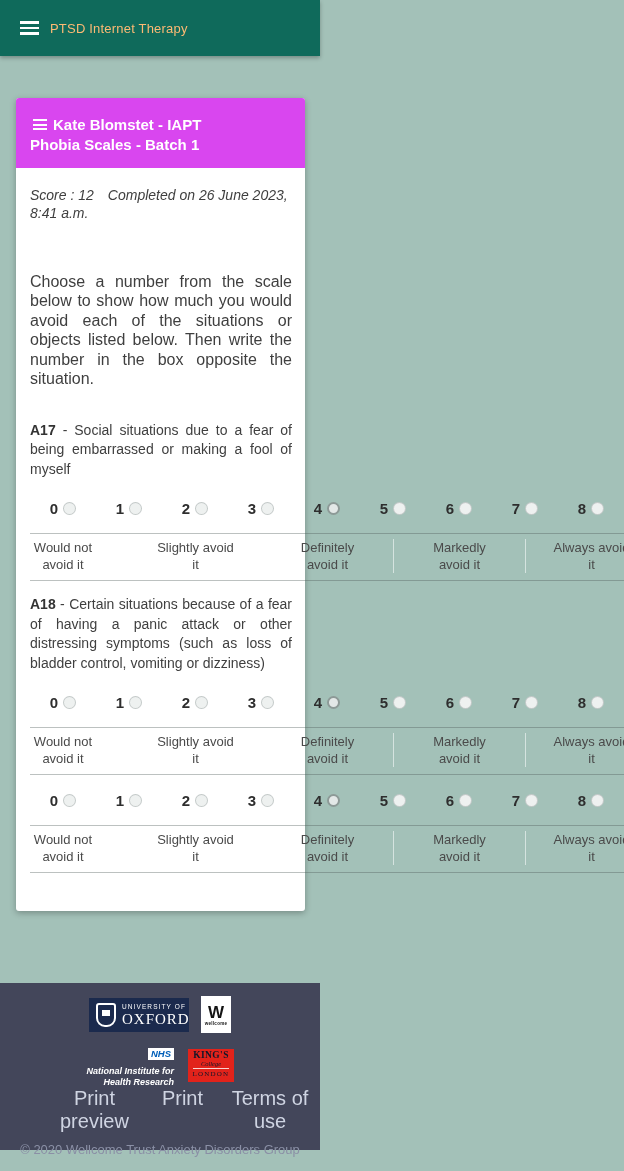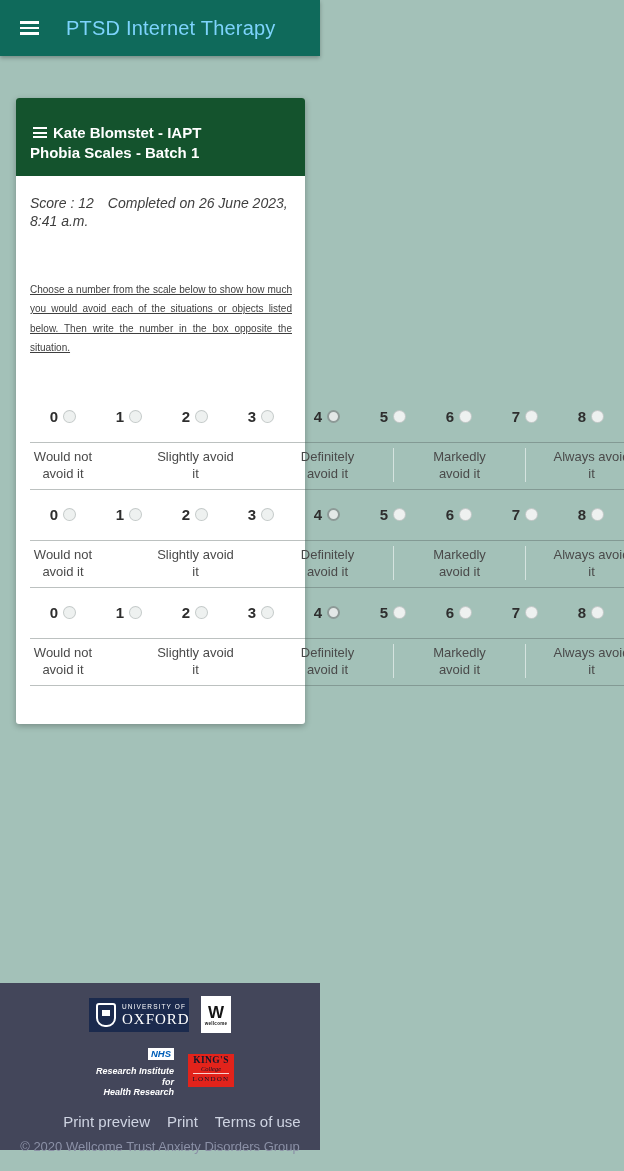--- a/index.html
+++ b/index.html
@@ -15,48 +15,48 @@
   .appbar {
     position:absolute; top:0; left:0;
     width:320px; height:56px;
     background:#0f6a5b;
     display:flex; align-items:center;
     box-shadow:0 2px 4px rgba(0,0,0,0.28);
     z-index:5;
   }
   .burger { width:19px; margin-left:20px; cursor:pointer; }
   .burger i { display:block; height:2.4px; background:#fff; margin:3px 0; }
-  .appbar-title { color:#7dd3fc; font-size:20px; margin-left:27px; letter-spacing:.2px; }
+  .appbar-title { color:#fdba74; font-size:13px; margin-left:11px; letter-spacing:.2px; }
 
   
   .card {
     position:absolute; left:16px; top:98px;
     width:289px;
     background:#fff;
     border-radius:3px;
     box-shadow:0 2px 6px rgba(0,0,0,0.28);
   }
   .card-header {
-    background:#14532d; color:#fff;
+    background:#d946ef; color:#fff;
     border-radius:3px 3px 0 0;
-    padding:25px 14px 14px;
+    padding:17px 14px 14px;
     font-size:15px; font-weight:bold; line-height:19px;
   }
   .card-title { max-width:172px; }
   .mini-burger { display:inline-block; width:14px; vertical-align:middle; margin:0 6px 3px 3px; cursor:pointer; }
   .mini-burger i { display:block; height:2px; background:#fff; margin:2.2px 0; }
 
   .card-body { padding:18px 14px 24px; }
 
   .score-row { font-size:14px; line-height:18px; margin-bottom:50px; width:262px;font-style:italic; }
   .score-val { margin-right:14px; }
 
   .instructions {
-    width:262px; font-size:10px; line-height:19.5px;
-    text-align:justify; margin-bottom:48px;text-decoration:underline;
+    width:262px; font-size:16px; line-height:19.5px;
+    text-align:justify; margin-bottom:32px;
   }
   .question-text {
     width:262px; font-size:14px; line-height:19.5px;
     text-align:justify; margin-bottom:18px;
   }
   .question-text b { color:#333; }
 
   
   .scale { width:594px; }
   .nums { display:flex; height:22px; align-items:center; margin-bottom:14px; }
@@ -128,21 +128,21 @@
 
   .kcl-logo {
     width:46px; height:33px; background:#e2231b; color:#0f172a;
     font-family:"Liberation Serif", serif;
     display:flex; flex-direction:column; align-items:center; justify-content:center;
   }
   .kcl-kings { font-size:9.5px; font-weight:bold; letter-spacing:.4px; line-height:9px; }
   .kcl-college { font-style:italic; font-size:6.5px; line-height:7px; }
   .kcl-london { font-size:7px; letter-spacing:1.2px; line-height:9px; border-top:1px solid rgba(255,255,255,.8); margin-top:1px; padding-top:1px; }
 
-  .footer-links { margin-top:15px; display:flex; justify-content:center; gap:17px; font-size:15px;padding-left:44px; }
+  .footer-links { display:flex; justify-content:center; gap:17px; font-size:20px;padding-left:44px; }
   .footer-link { color:#cfd4e2; cursor:pointer; }
   .copyright { margin-top:9px; font-size:13px; color:#8b90a6; }
 </style>
 </head>
 <body>
 
 <header class="appbar">
   <span class="burger">
       <i></i>
       <i></i>
@@ -159,20 +159,24 @@
   </div>
 
   <div class="card-body">
     <p class="score-row">
       <span class="score-val">Score : 12</span><span>Completed on 26 June 2023, 8:41 a.m.</span>
     </p>
 
     <p class="instructions">Choose a number from the scale below to show how much you would avoid each of the situations or objects listed below. Then write the number in the box opposite the situation.</p>
 
     <div>
+      <p class="question-text">
+        <b>A17</b>
+        <span>- Social situations due to a fear of being embarrassed or making a fool of myself</span>
+      </p>
       <div class="scale">
         <div class="nums">
 
             <span class="num-cell">
               <span class="num">0</span>
               <span class="radio"></span>
             </span>
 
             <span class="num-cell">
               <span class="num">1</span>
@@ -225,20 +229,24 @@
 
               <div class="label-cell"><span>Markedly avoid it</span></div>
 
               <div class="label-cell"><span>Always avoid it</span></div>
             </div>
         </div>
       </div>
     </div>
 
     <div>
+      <p class="question-text">
+        <b>A18</b>
+        <span>- Certain situations because of a fear of having a panic attack or other distressing symptoms (such as loss of bladder control, vomiting or dizziness)</span>
+      </p>
       <div class="scale">
         <div class="nums">
 
             <span class="num-cell">
               <span class="num">0</span>
               <span class="radio"></span>
             </span>
 
             <span class="num-cell">
               <span class="num">1</span>
@@ -375,21 +383,21 @@
       </span>
     </div>
     <div class="wellcome-logo">
       <span class="wellcome-w">W</span>
       <span class="wellcome-name">wellcome</span>
     </div>
   </div>
   <div class="logo-row2">
     <div class="nihr-logo">
       <span class="nhs-box">NHS</span>
-      <div class="nihr-text">Research Institute for</div>
+      <div class="nihr-text">National Institute for</div>
       <div class="nihr-text">Health Research</div>
     </div>
     <div class="kcl-logo">
       <span class="kcl-kings">KING'S</span>
       <span class="kcl-college">College</span>
       <span class="kcl-london">LONDON</span>
     </div>
   </div>
   <div class="footer-links">
 

